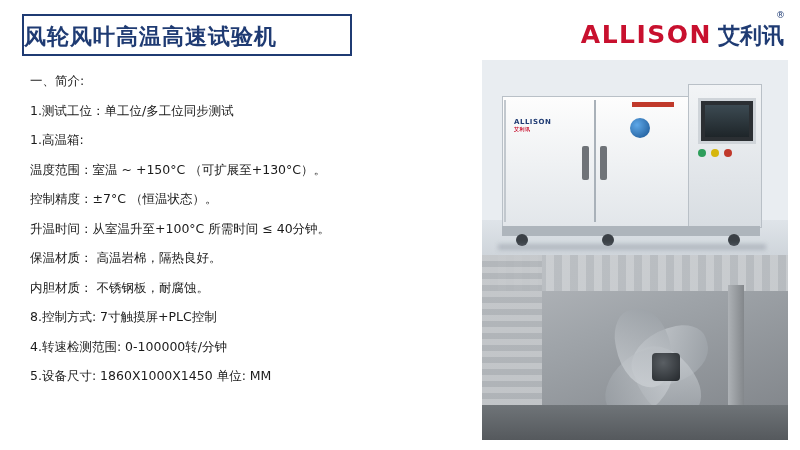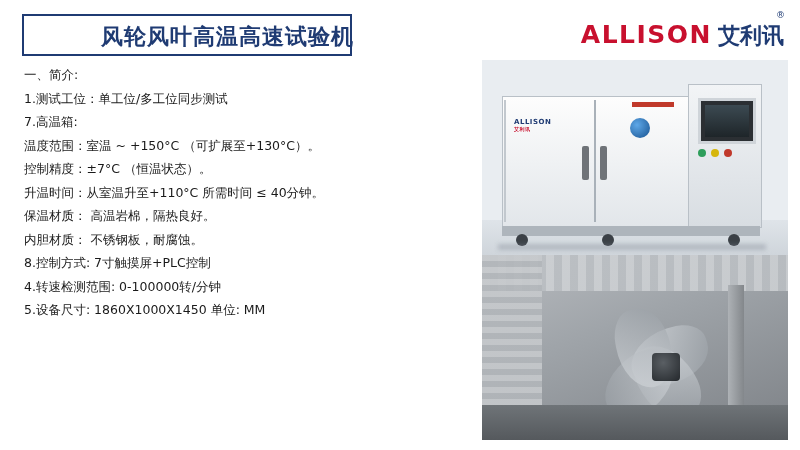--- a/index.html
+++ b/index.html
@@ -30,21 +30,21 @@
     border: 2px solid #1f3b73;
     box-sizing: border-box;
   }
   .title-text {
     position: absolute;
     left: 0;
     top: 0;
     width: 330px;
     height: 42px;
     line-height: 42px;
-    text-align: right;
+    text-align: left;
     color: #1f3b73;
     font-size: 22px;
     font-weight: bold;
     letter-spacing: 1px;
     white-space: nowrap;
   }
 
   
   .brand {
     position: absolute;
@@ -81,21 +81,21 @@
   .content {
     position: absolute;
     left: 22px;
     top: 62px;
     width: 450px;
     color: #1a1a1a;
     font-size: 12.5px;
     line-height: 21.5px;
   }
   .content p {
-    margin: 2px;
+    margin: 8px;
     white-space: nowrap;
   }
   .content p.indent {
     text-indent: 2em;
     white-space: normal;
   }
   .section-head {
     font-weight: normal;
   }
 
@@ -269,24 +269,24 @@
     <span class="brand-en">ALLISON</span>
     <span class="brand-cn">
       <span>艾利讯</span>
       <span class="brand-r">®</span>
     </span>
   </div>
 
   <div class="content">
     <p class="section-head">一、简介:</p>
     <p>1.测试工位：单工位/多工位同步测试</p>
-    <p>7.高温箱:</p>
+    <p>1.高温箱:</p>
     <p>温度范围：室温 ~ +150°C （可扩展至+130°C）。</p>
     <p>控制精度：±7°C （恒温状态）。</p>
-    <p>升温时间：从室温升至+110°C 所需时间 ≤ 40分钟。</p>
+    <p>升温时间：从室温升至+100°C 所需时间 ≤ 40分钟。</p>
     <p>保温材质： 高温岩棉，隔热良好。</p>
     <p>内胆材质： 不锈钢板，耐腐蚀。</p>
     <p>8.控制方式: 7寸触摸屏+PLC控制</p>
     <p>4.转速检测范围: 0-100000转/分钟</p>
     <p>5.设备尺寸:  1860X1000X1450 单位: MM</p>
   </div>
 
   <div class="photo photo-machine">
     <div class="m-floor"></div>
     <div class="m-cabinet"></div>

